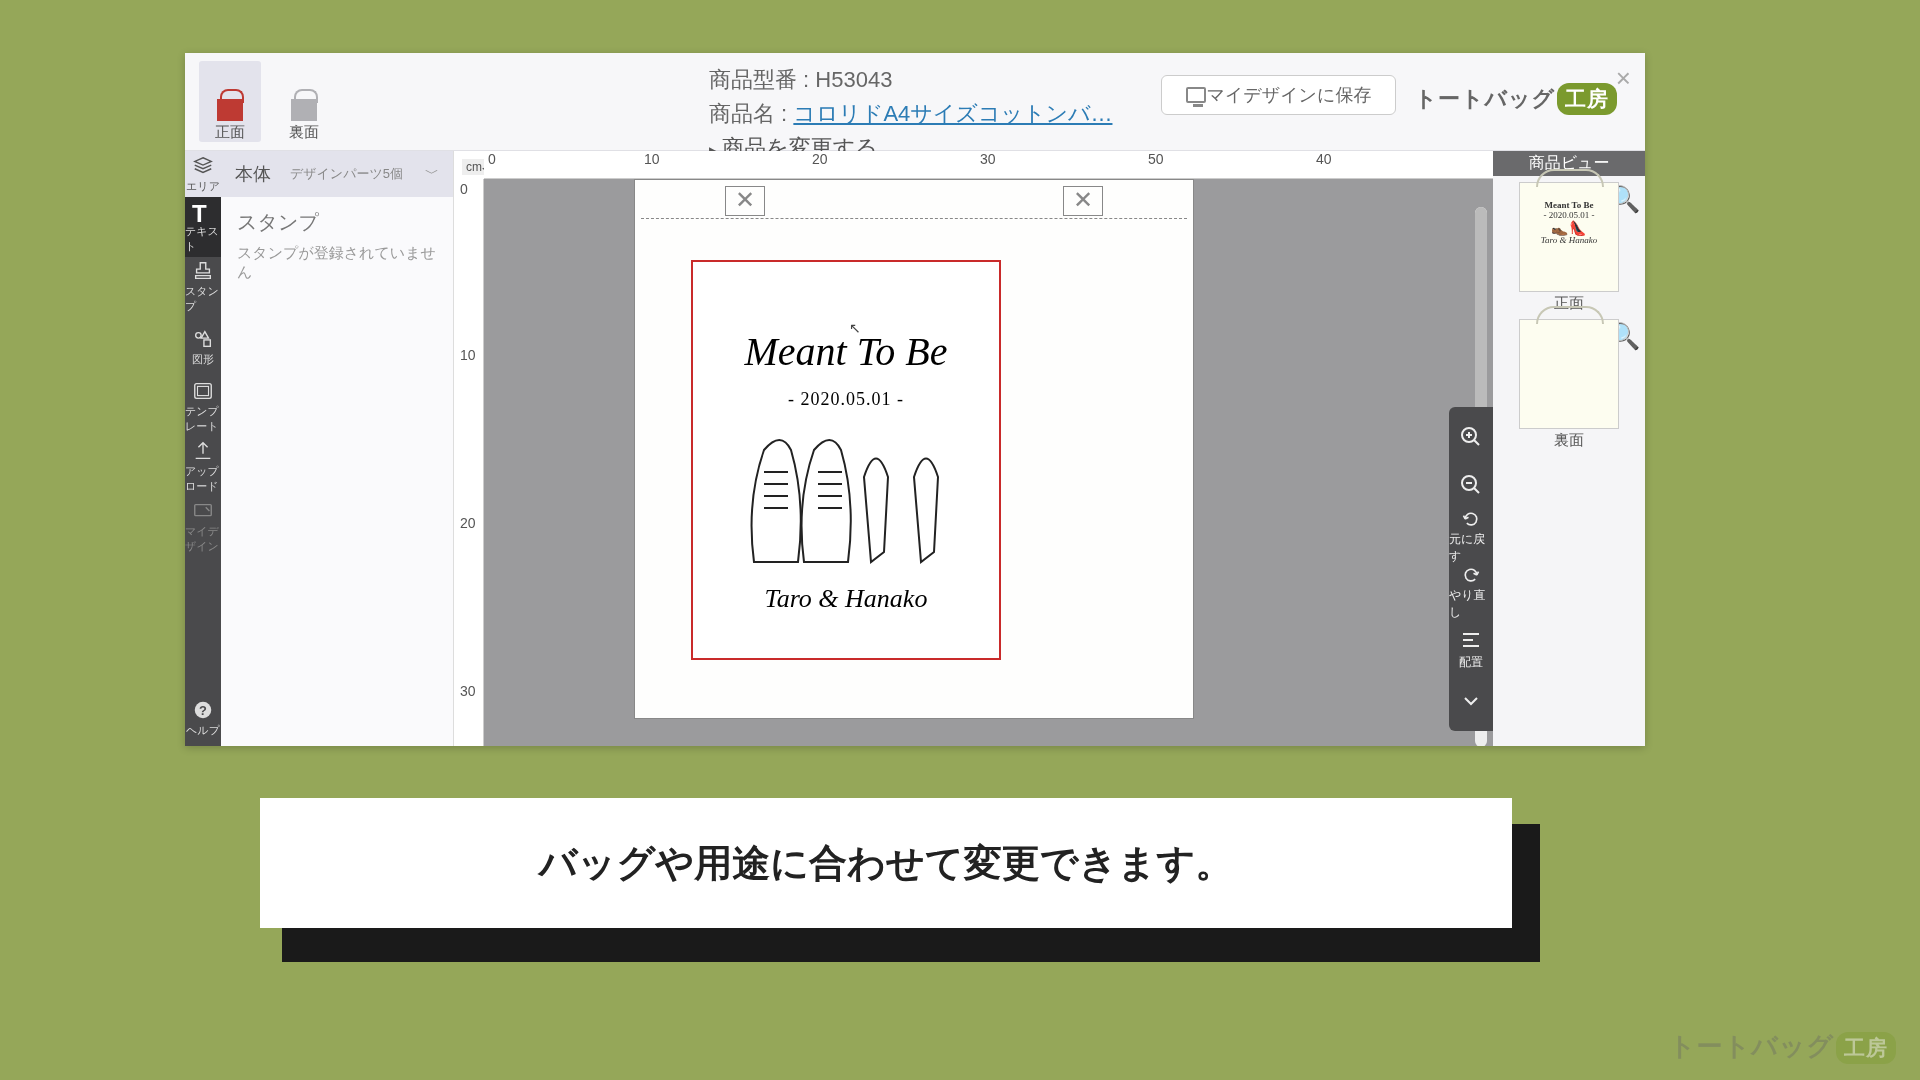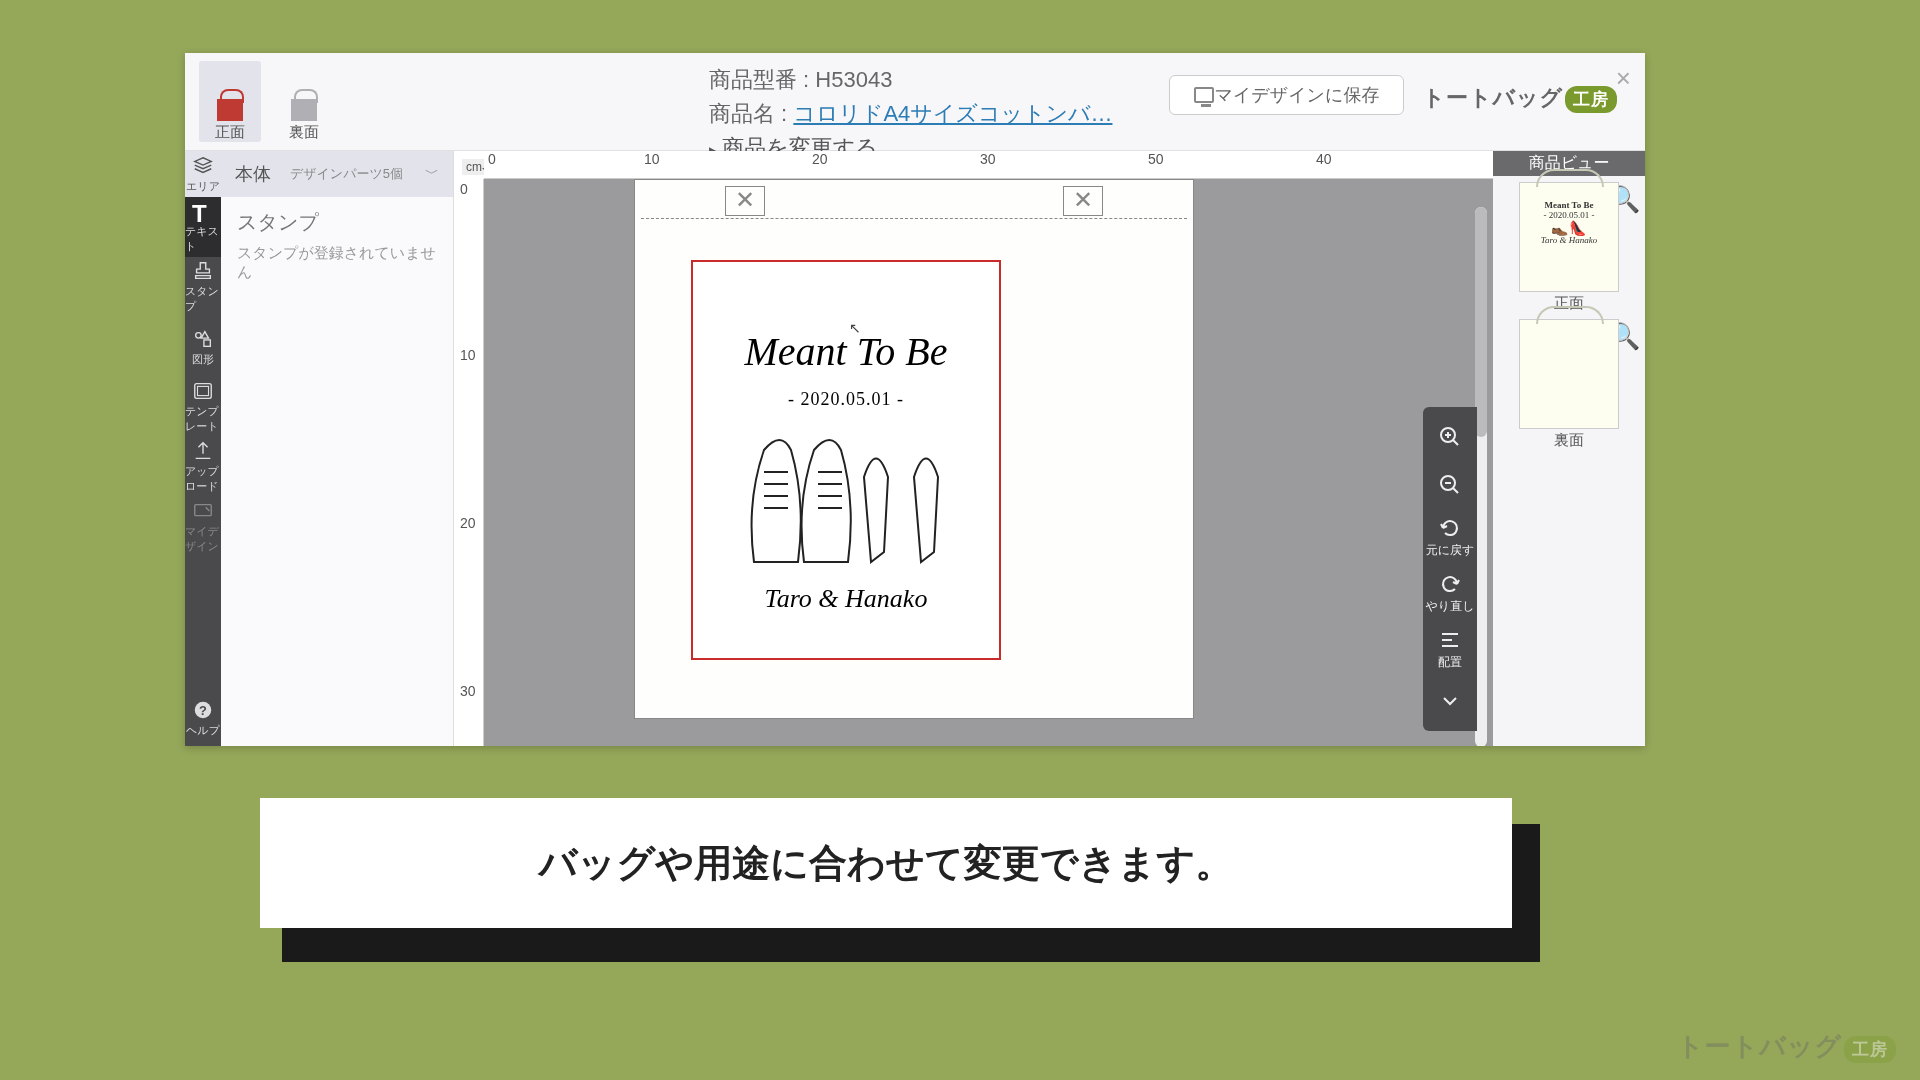--- a/index.html
+++ b/index.html
@@ -26,21 +26,21 @@
   .product-info .link { color:#2c7cb5; text-decoration:underline; }
   .change-product { color:#555; cursor:pointer; }
   .change-product::before { content:"▶"; font-size:12px; margin-right:4px; }
 
   .save-btn { margin:22px 18px 0 18px; height:40px; padding:0 24px; border:1px solid #ccc; border-radius:6px; background:#fff; display:flex; align-items:center; font-size:18px; color:#666; cursor:pointer; }
   .monitor-icon { width:20px; height:16px; border:2px solid #888; border-radius:2px; position:relative; }
   .monitor-icon::after { content:""; position:absolute; left:5px; bottom:-6px; width:10px; height:3px; background:#888; }
 
   .brand { padding:30px 28px 0 0; }
   .brand-text { font-weight:700; font-size:22px; color:#666; letter-spacing:1px; }
-  .brand-text .bubble { display:inline-block; background:#7b9a2e; color:#fff; padding:2px 8px; border-radius:12px; font-size:17px; margin-left:2px; }
+  .brand-text .bubble { display:inline-block; background:#7b9a2e; color:#fff; padding:2px 8px; border-radius:12px; font-size:21px; margin-left:2px; }
 
   .close-x { position:absolute; right:14px; top:10px; font-size:26px; color:#aaa; cursor:pointer; }
 
   
   .body { display:flex; height:595px; }
   .side-tools { width:36px; background:#4a4a4c; display:flex; flex-direction:column; }
   .tool { height:60px; display:flex; flex-direction:column; align-items:center; justify-content:center; gap:2px; color:#ddd; font-size:11px; cursor:pointer; }
   .tool.light { background:#e3e3ec; color:#555; height:46px; }
   .tool.active-t { background:#2d2d2f; }
   .tool svg, .tool .ic { width:22px; height:22px; }
@@ -65,21 +65,21 @@
   .handle-mark { position:absolute; top:6px; width:40px; height:30px; border:1px solid #888; color:#888; font-size:24px; text-align:center; line-height:26px; }
   .handle-mark.l { left:90px; } .handle-mark.r { right:90px; }
   .dotted { position:absolute; top:38px; left:6px; right:6px; border-top:1px dashed #888; }
   .design-box { position:absolute; left:56px; top:80px; width:310px; height:400px; border:2px solid #c92a2a; background:#fff; display:flex; flex-direction:column; align-items:center; padding:66px 12px 10px; }
   .design-box .main-t { font-family:'Brush Script MT', cursive; font-size:40px; font-style:italic; }
   .design-box .date { font-family:serif; font-size:18px; margin-top:14px; letter-spacing:1px; }
   .shoes { margin-top:12px; }
   .design-box .names { font-family:'Brush Script MT', cursive; font-size:26px; font-style:italic; margin-top:12px; }
   .cursor-ptr { position:absolute; left:156px; top:58px; font-size:14px; color:#444; }
 
-  .float-tools { position:absolute; right:16px; top:256px; width:54px; background:#4a4a4c; border-radius:6px 0 0 6px; padding:6px 0; display:flex; flex-direction:column; align-items:flex-end; }
+  .float-tools { position:absolute; right:0; top:256px; width:44px; background:#4a4a4c; border-radius:6px 0 0 6px; padding:6px 0; display:flex; flex-direction:column; align-items:flex-end; }
   .float-tools .fbtn { width:100%; height:56px; display:flex; flex-direction:column; align-items:center; justify-content:center; color:#eee; font-size:12px; cursor:pointer; gap:2px; }
   .float-tools .fbtn.iconly { height:48px; }
   .float-tools svg { width:24px; height:24px; }
 
   .preview-panel { width:152px; background:#f5f5f7; }
   .pv-title { background:#6a6a6c; color:#fff; text-align:center; font-size:16px; padding:2px 0; }
   .pv-item { position:relative; padding:6px 6px 0; }
   .pv-box { width:100px; height:110px; margin:0 auto; background:#fdfdf0; border:1px solid #ccc; position:relative; }
   .pv-box .mini-handle { position:absolute; top:-14px; left:16px; width:68px; height:18px; border:2px solid #c7c7b5; border-bottom:none; border-radius:30px 30px 0 0; }
   .pv-box .mini-des { position:absolute; left:12px; top:18px; right:12px; font-family:cursive; font-size:9px; text-align:center; line-height:1.1; color:#333; }

